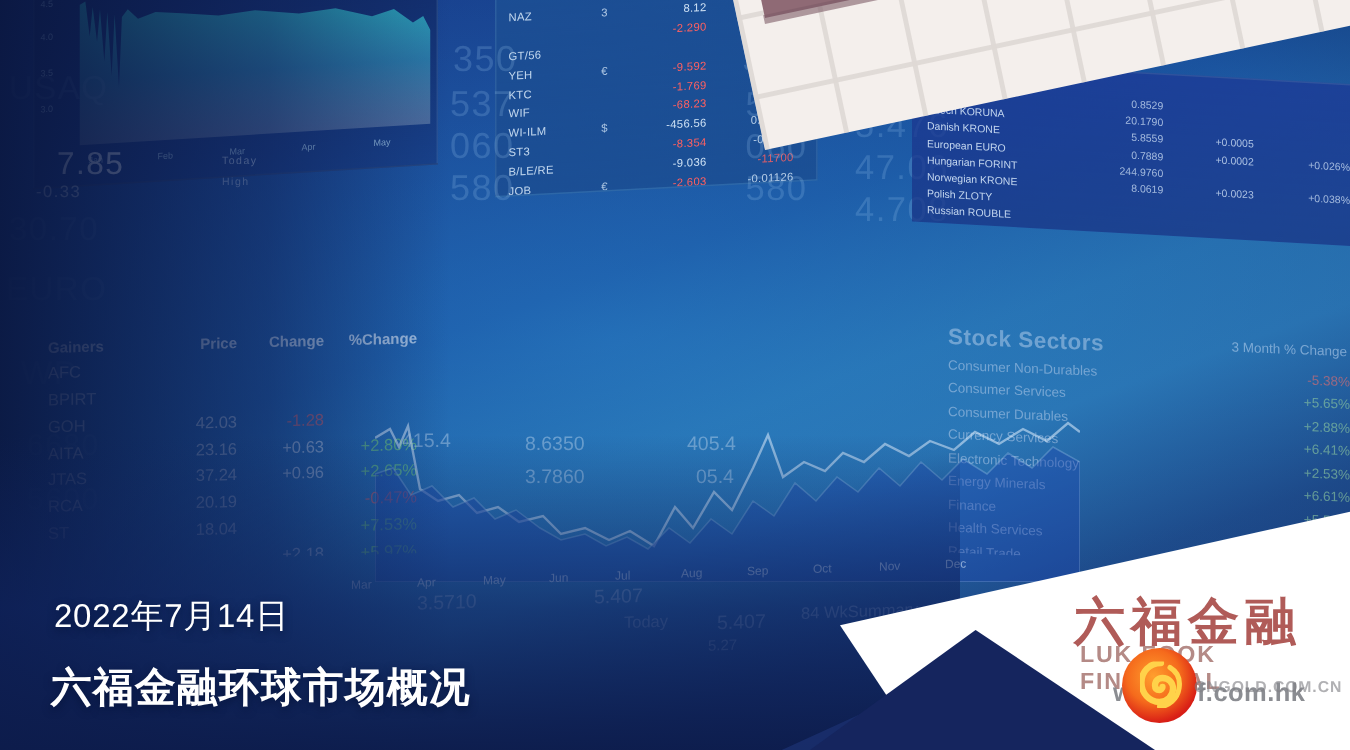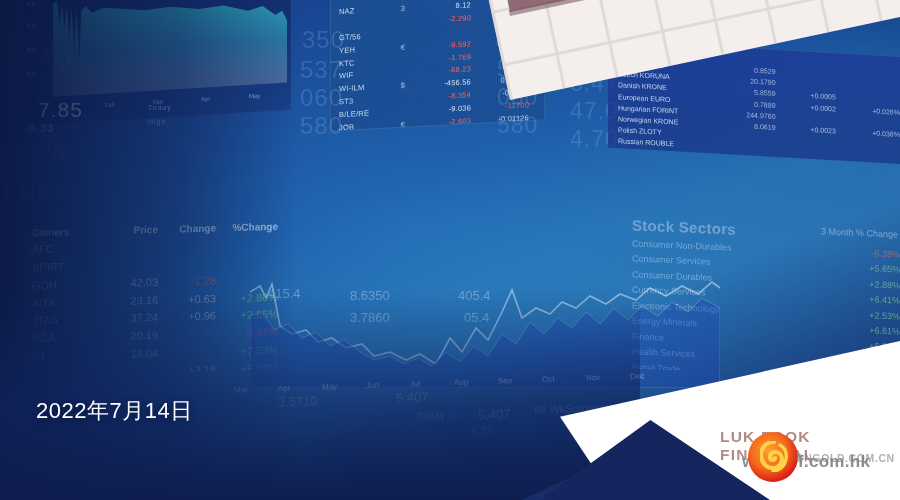--- a/index.html
+++ b/index.html
@@ -531,21 +531,23 @@
   </div>
   <div class="mauve-band"></div>
   <div class="mauve-band2"></div>
 
   <div class="navy-wedge2"></div>
   <div class="white-wedge"></div>
   <div class="navy-wedge"></div>
 
 
   <div class="cap-date">2022年7月14日</div>
-
+  <div class="cap-title">六福金融环球市场概况</div>
+
+  <div class="logo-cn">六福金融</div>
   <div class="logo-en">LUK FOOK FINANCIAL</div>
   <div class="logo-url">www.lff.com.hk</div>
 
   <div class="wm-circle"></div>
   <svg class="wm-swirl" viewBox="0 0 28 31">
     <path d="M14 1 C6 1 1 7 1 14 C1 21 6 27 13 27 C18 27 22 23 22 18 C22 14 19 11 15 11 C12 11 10 13 10 16 C10 18 11 19 13 19 C14 19 15 18 15 17" fill="none" stroke="#ffd24a" stroke-width="4.2" stroke-linecap="round"></path>
     <path d="M20 4 C25 7 27 12 26 18 C25 25 19 30 13 30" fill="none" stroke="#ffd24a" stroke-width="3.4" stroke-linecap="round"></path>
   </svg>
   <div class="wm-dom">CNGOLD.COM.CN</div>
 

